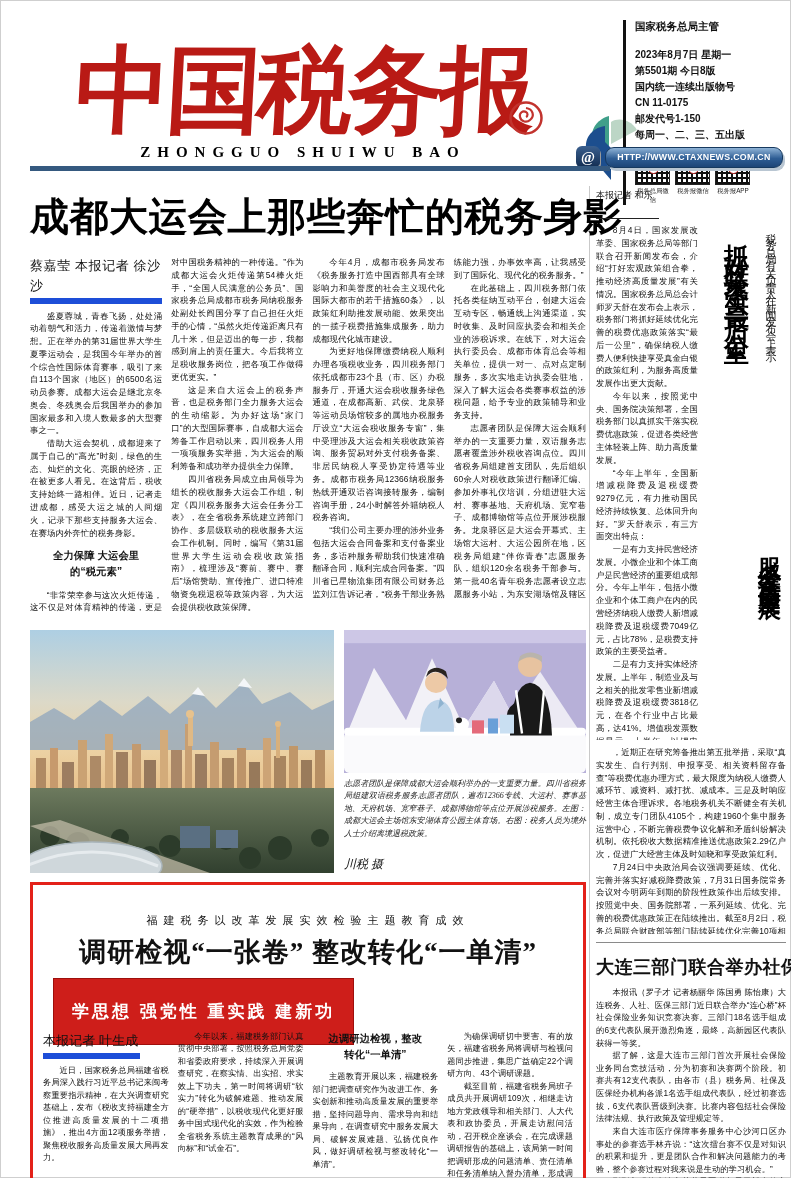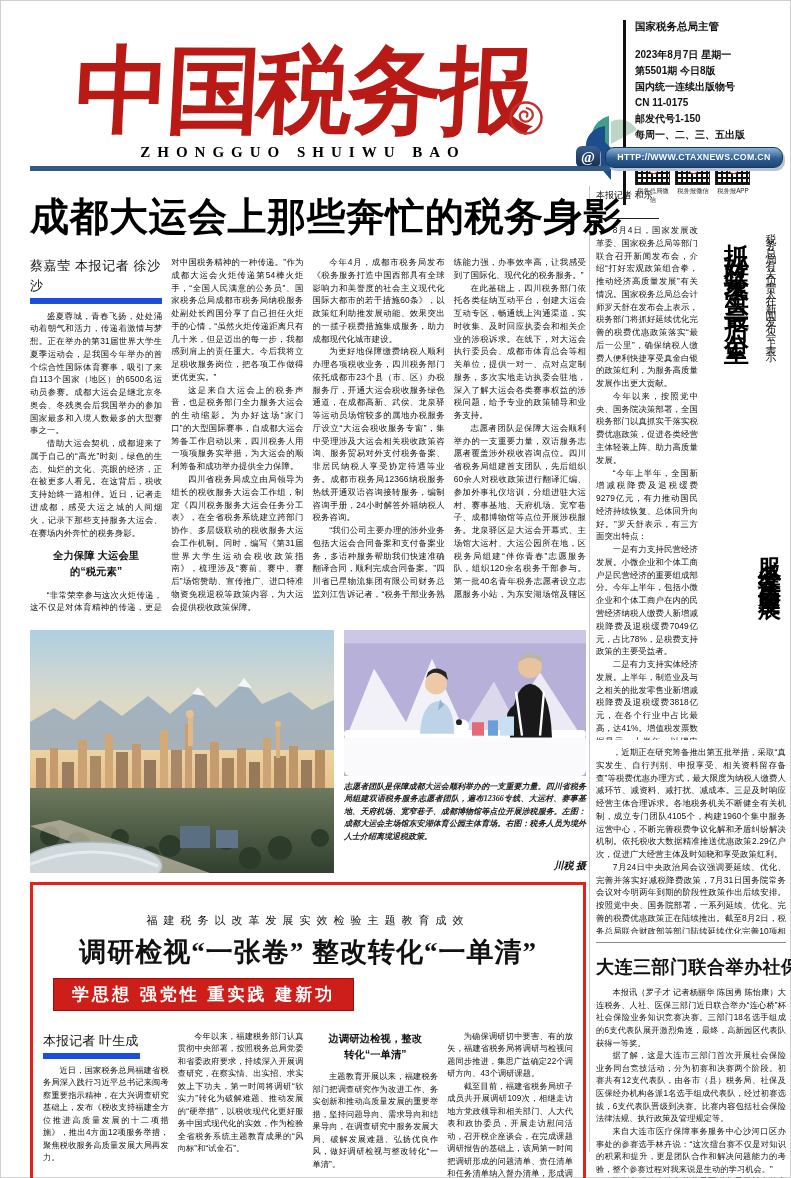--- a/index.html
+++ b/index.html
@@ -48,35 +48,35 @@
   .colflow{column-gap:9px;text-align:justify;font-size:8.4px;line-height:1.52;
            overflow:hidden;letter-spacing:.1px;}
   .cols-main{column-count:4;height:366px;}
   .fl-p{margin:0;text-indent:2em;}
   .fl-sub{font-weight:bold;font-size:10.3px;text-align:center;margin:9px 16px;text-indent:0;}
   .fl-byline{border-bottom:6px solid #1d4ed8;display:inline-block;padding:0 2px 2px 0;
              margin-bottom:6px;font-size:13px;}
   
   .photo-row{display:flex;gap:10px;margin-top:8px;height:243px;}
   .photo-left{width:304px;height:243px;}
-  .photo-right-col{width:242px;display:flex;flex-direction:column;font-weight:bold;}
+  .photo-right-col{width:242px;display:flex;flex-direction:column;}
   .photo-right{width:242px;height:152px;}
   .caption{font-family:"Liberation Serif",serif;font-size:8px;line-height:1.55;
            color:#222;text-align:justify;margin-top:5px;font-style:italic;}
-  .credit{font-family:"Liberation Serif",serif;font-size:10px;text-align:right;
+  .credit{font-family:"Liberation Serif",serif;font-size:12px;
           margin-top:16px;font-style:italic;}
   
   .redbox{margin-top:9px;border:3px solid #e32119;height:284px;padding:5px 10px;
           box-sizing:content-box;width:530px;}
   .rb-kicker{text-align:center;letter-spacing:6px;font-size:11px;margin-top:23px;color:#111;}
   .rb-headline{text-align:center;font-family:"Liberation Serif",serif;font-weight:bold;
                font-size:27px;margin:6px 0 8px;letter-spacing:1px;}
   .rb-banner-row{height:45px;margin-top:2px;}
   .rb-banner{display:inline-block;margin-left:10px;background:#ce1e1a;color:#fff;
-             font-weight:bold;font-size:17px;letter-spacing:3px;padding:4px 18px;
+             font-weight:bold;font-size:17px;letter-spacing:3px;padding:21px 18px;
              border:1px solid #9e0f0c;}
   .cols-redbox{column-count:4;height:150px;margin-top:8px;font-size:8.2px;}
   
   .r-byline{border-bottom:1px solid #222;display:inline-block;font-size:9px;
             padding:0 6px 16px 0;margin-bottom:5px;}
   .r-toprow{display:flex;}
   .r-narrow{width:102px;height:516px;overflow:hidden;text-align:justify;
             font-size:8.4px;line-height:1.52;}
   .vblock{width:86px;display:flex;flex-direction:row;justify-content:flex-end;margin-left:2px;}
   .vtitle1{writing-mode:vertical-rl;font-size:25px;font-weight:900;letter-spacing:9px;

